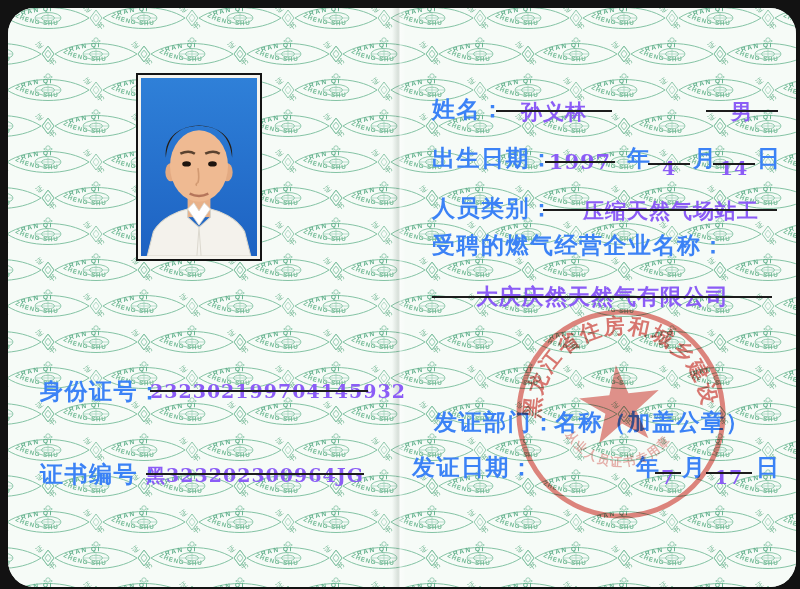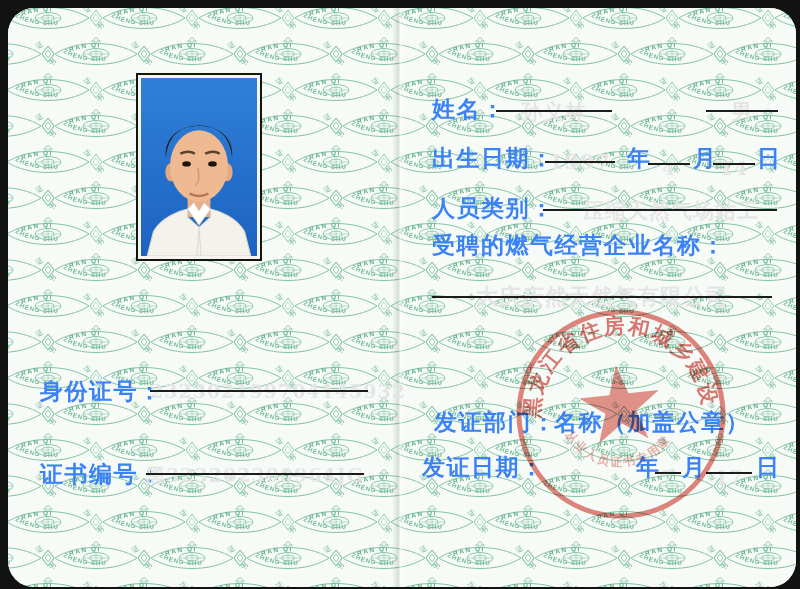--- a/index.html
+++ b/index.html
@@ -20,21 +20,21 @@
   }
   .content{position:absolute;left:0;top:0;width:800px;height:589px;}
   .lbl{
     position:absolute;font-weight:700;font-size:23px;color:#3b82f6;
     letter-spacing:1.5px;white-space:nowrap;font-family:"Liberation Serif",serif;
   }
   .blank{position:absolute;height:28px;}
   .blank::after{content:"";position:absolute;left:0;right:0;top:16px;border-top:2.4px solid #1c1c1c;}
   .blank .val{
     position:absolute;left:0;right:0;top:4px;text-align:center;
-    font-weight:700;font-size:21px;color:#e5e5e5;letter-spacing:1px;
+    font-weight:700;font-size:21px;color:#8b5cf6;letter-spacing:1px;
     white-space:nowrap;font-family:"DejaVu Serif",serif;
   }
   .blank.small{height:24px;}
   .blank.small::after{top:12px;}
   .blank.small .val{top:6px;font-size:19px;}
   .blank.leftal .val{text-align:center;padding-left:1px;}
   .blank.emp::after{top:20px;}
   .blank.emp .val{top:6px;font-size:22px;}
   .num{font-family:"DejaVu Sans Mono",monospace;font-weight:700;letter-spacing:.5px;}
   .photo-frame{
@@ -152,21 +152,21 @@
   </span>
 
   <span class="lbl" style="left:432px;top:230px;">受聘的燃气经营企业名称：</span>
   <span class="blank leftal emp" style="left:432px;top:276px;width:340px;">
     <span class="val">大庆庆然天然气有限公司</span>
   </span>
 
   <span class="lbl" style="left:434px;top:407px;">发证部门：</span>
   <span class="lbl" style="left:554px;top:407px;">名称（加盖公章）</span>
 
-  <span class="lbl" style="left:422px;top:452px;">发证日期：</span>
+  <span class="lbl" style="left:412px;top:452px;">发证日期：</span>
   <span class="lbl" style="left:636px;top:452px;">年</span>
   <span class="blank small" style="left:655px;top:460px;width:26px;">
     <span class="val num">7</span>
   </span>
   <span class="lbl" style="left:682px;top:452px;">月</span>
   <span class="blank small" style="left:706px;top:460px;width:46px;">
     <span class="val num">17</span>
   </span>
   <span class="lbl" style="left:756px;top:452px;">日</span>
 

